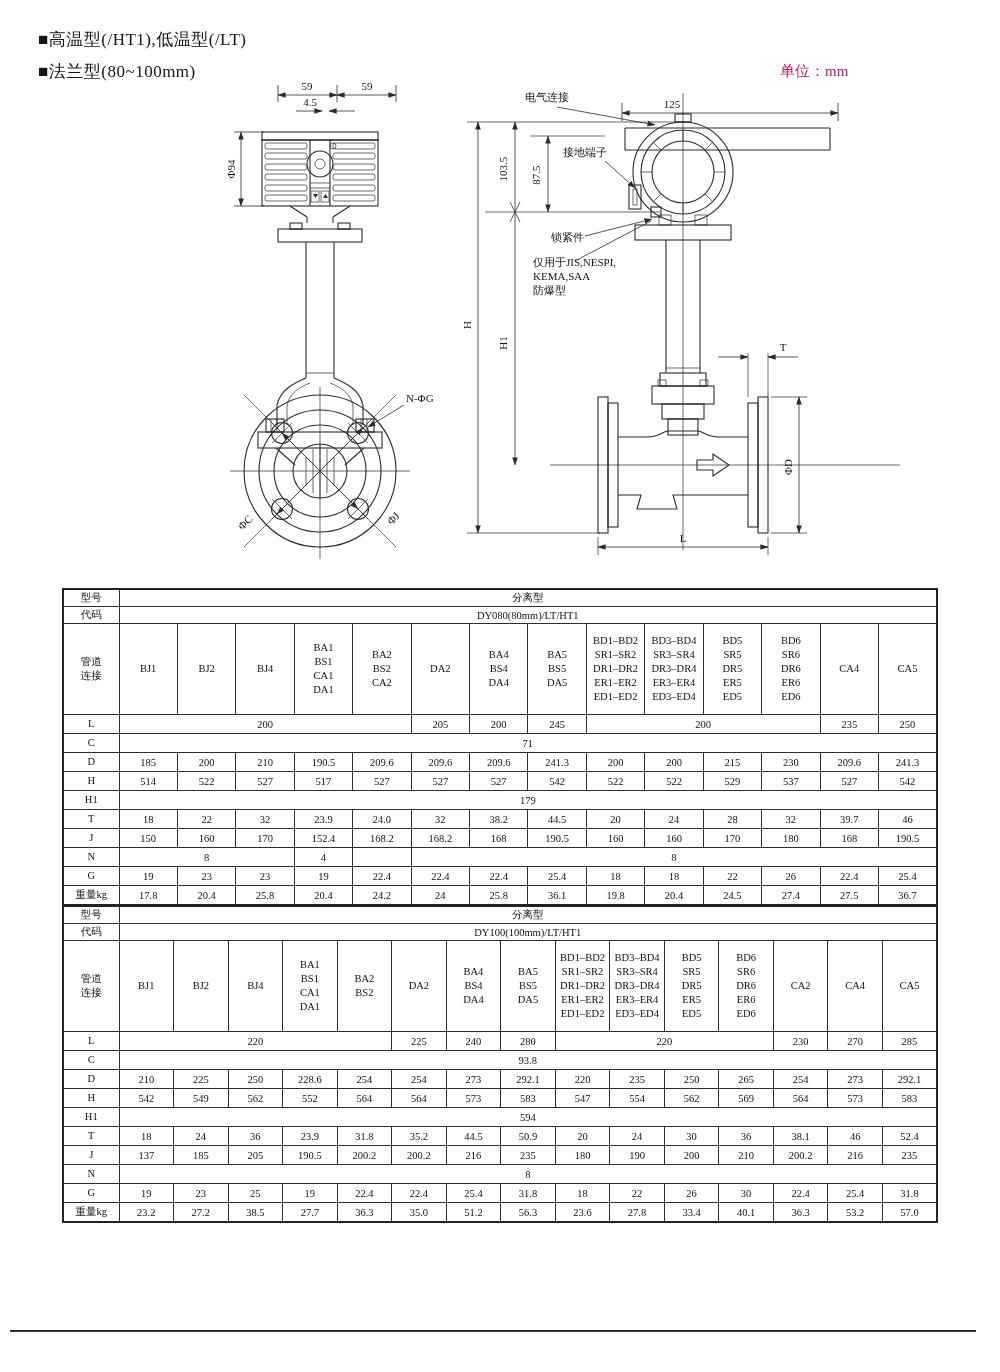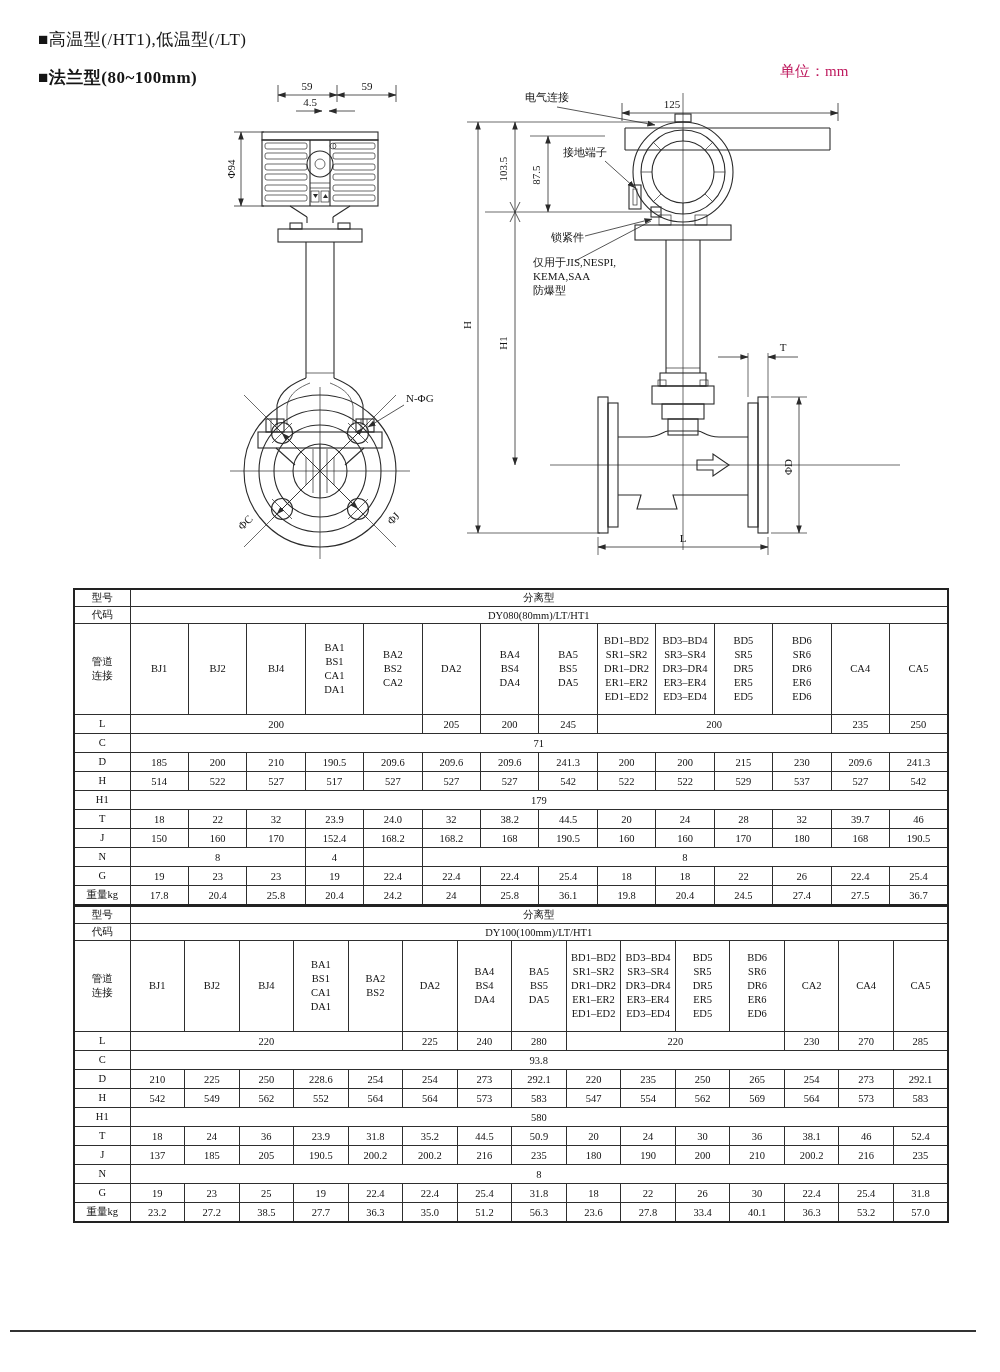--- a/index.html
+++ b/index.html
@@ -1,28 +1,28 @@
 <!DOCTYPE html>
 <html><head>
 <meta charset="utf-8">
 <style>
   html,body{margin:0;padding:0;background:#e8e8e8;}
   .page{position:relative;width:1000px;height:1372px;margin:0 auto;background:#ffffff;
         font-family:"Liberation Serif","DejaVu Serif",serif;color:#111;overflow:hidden;}
   .hline{position:absolute;left:38px;font-size:17px;letter-spacing:.5px;color:#151515;}
   .hline1{top:28px;}
-  .hline2{top:66px;font-weight:bold;}
+  .hline2{top:60px;}
   .unit{position:absolute;left:780px;top:62px;font-size:15px;color:#be185d;}
   .draw{position:absolute;}
   .draw text{font-family:"Liberation Serif","DejaVu Serif",serif;font-size:11px;fill:#161616;}
   .s1{stroke:#2b2b2b;stroke-width:1.1;fill:none;}
   .s0{stroke:#2b2b2b;stroke-width:.7;fill:none;}
   .dim{stroke:#2b2b2b;stroke-width:.8;fill:none;}
   .fil{fill:#2b2b2b;stroke:none;}
-  .tbl{position:absolute;left:62px;margin-left:11px;}
+  .tbl{position:absolute;left:62px;}
   #table1-mount{top:588px;}
   #table2-mount{top:905px;}
   table.spec{border-collapse:collapse;width:876px;table-layout:fixed;
              font-size:10.5px;color:#111;border:2px solid #222;}
   table.spec td{border:1px solid #2e2e2e;text-align:center;vertical-align:middle;
                 padding:0;overflow:hidden;}
   tr.hrow td{height:16px;}
   tr.connrow td{height:90px;}
   td.conn,td.lbl{white-space:pre-line;line-height:1.32;}
   tr.drow td{height:18px;}
@@ -584,21 +584,21 @@
             <td class="val">547</td>
             <td class="val">554</td>
             <td class="val">562</td>
             <td class="val">569</td>
             <td class="val">564</td>
             <td class="val">573</td>
             <td class="val">583</td>
           </tr>
           <tr class="drow">
             <td class="lbl">H1</td>
-            <td colspan="15" class="val">580</td>
+            <td colspan="15" class="val">594</td>
           </tr>
           <tr class="drow">
             <td class="lbl">T</td>
             <td class="val">18</td>
             <td class="val">24</td>
             <td class="val">36</td>
             <td class="val">23.9</td>
             <td class="val">31.8</td>
             <td class="val">35.2</td>
             <td class="val">44.5</td>

